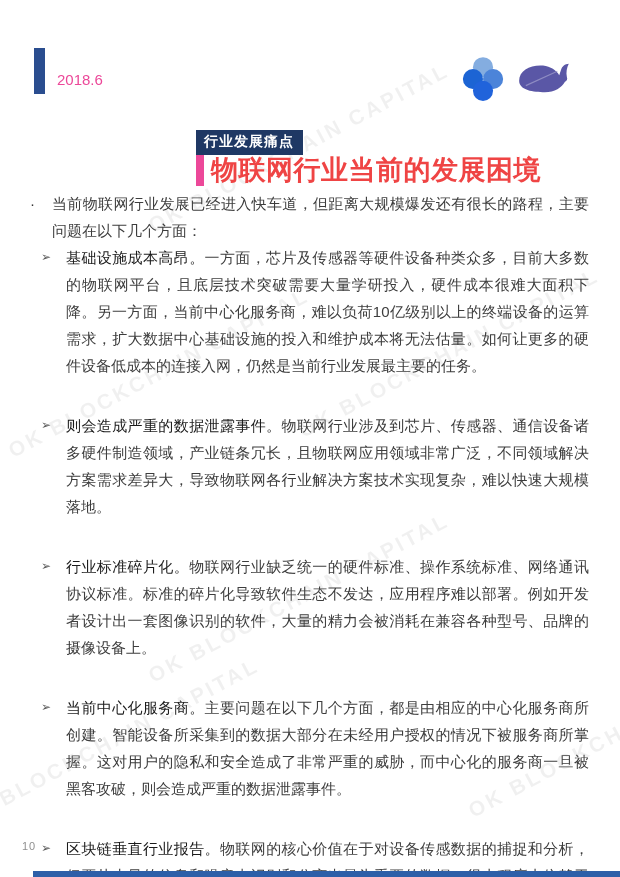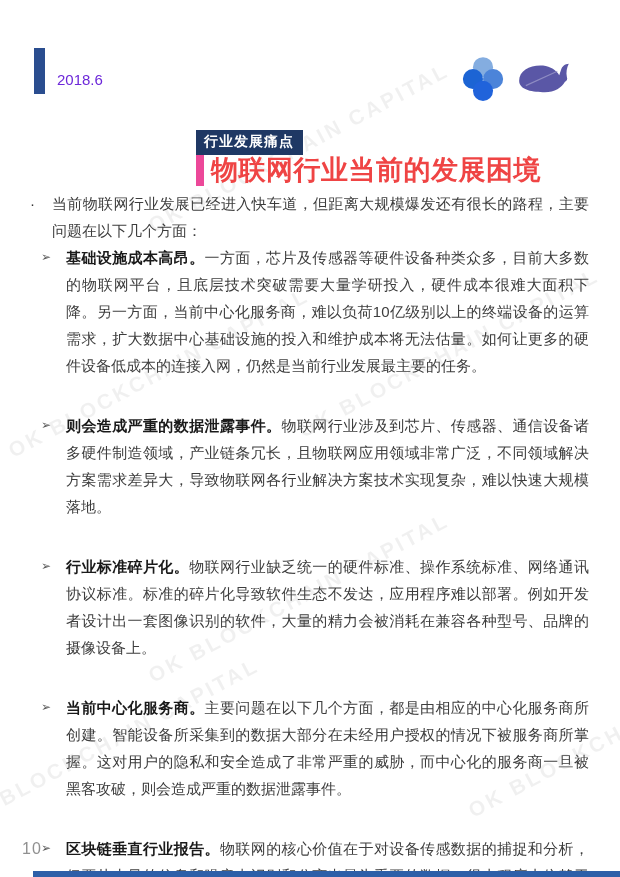--- a/index.html
+++ b/index.html
@@ -3,45 +3,45 @@
 <meta charset="utf-8">
 <style>
   html,body { margin:0; padding:0; background:#fff; }
   .page {
     position:relative; width:620px; height:877px; background:#ffffff;
     overflow:hidden; font-family:"Liberation Sans","DejaVu Sans",sans-serif;
   }
   
   .header-bar { position:absolute; left:34px; top:48px; width:11px; height:46px; background:#2A4D8F; }
   .header-title { position:absolute; left:57px; top:46px; font-size:15px; color:#4F4F4F; letter-spacing:.5px; }
-  .header-date  { position:absolute; left:57px; top:71px; font-size:15px; color:#6d28d9; }
+  .header-date  { position:absolute; left:57px; top:71px; font-size:15px; color:#ec4899; }
   .ok-logo   { position:absolute; left:462px; top:55px; }
   .whale-logo{ position:absolute; left:514px; top:57px; }
   
   .title-block { position:absolute; left:196px; top:130px; z-index:2; }
   .badge {
     display:inline-block; background:#1F3864; color:#fff; font-size:14px;
     font-weight:bold; padding:3px 9px 4px 8px; letter-spacing:1px;
   }
   .big-title {
     border-left:8px solid #ec4899; padding-left:7px; margin-top:-1px;
     font-size:27px; line-height:32px; font-weight:bold; color:#ef4444;
     letter-spacing:.5px; white-space:nowrap;
   }
   
   .content { position:absolute; left:28px; top:190px; width:561px; z-index:2; }
   .para { display:flex; align-items:flex-start; }
   .ptext { flex:1; font-size:15px; line-height:27px; color:#3D3D3D; text-align:justify; }
-  .lead { font-weight:bold; color:#1A1A1A; }
+  .lead { font-weight:normal; color:#1A1A1A; }
   .intro .marker { width:24px; font-size:15px; color:#333; line-height:27px; padding-left:2px; box-sizing:border-box; }
   .bullet { margin-top:33px; padding-left:13px; }
   .bullet .marker { width:25px; font-size:12px; color:#5A5A5A; line-height:27px; }
   .bullet.first { margin-top:0; }
   
-  .page-number { position:absolute; left:22px; top:840px; font-size:16px; color:#909090; letter-spacing:1px; z-index:2; }
+  .page-number { position:absolute; left:22px; top:840px; font-size:11px; color:#909090; letter-spacing:1px; z-index:2; }
   .footer-bar { position:absolute; left:33px; bottom:0; width:587px; height:6px; background:#2D5FA8; z-index:2; }
   
   .wm {
     position:absolute; z-index:1; color:#000; opacity:0.055; font-size:21px;
     font-weight:bold; letter-spacing:3px; white-space:nowrap;
     transform:rotate(-28deg); transform-origin:left center; pointer-events:none;
   }
   .wm1 { left:150px; top:215px; }
   .wm2 { left:10px;  top:440px; }
   .wm3 { left:300px; top:420px; }

